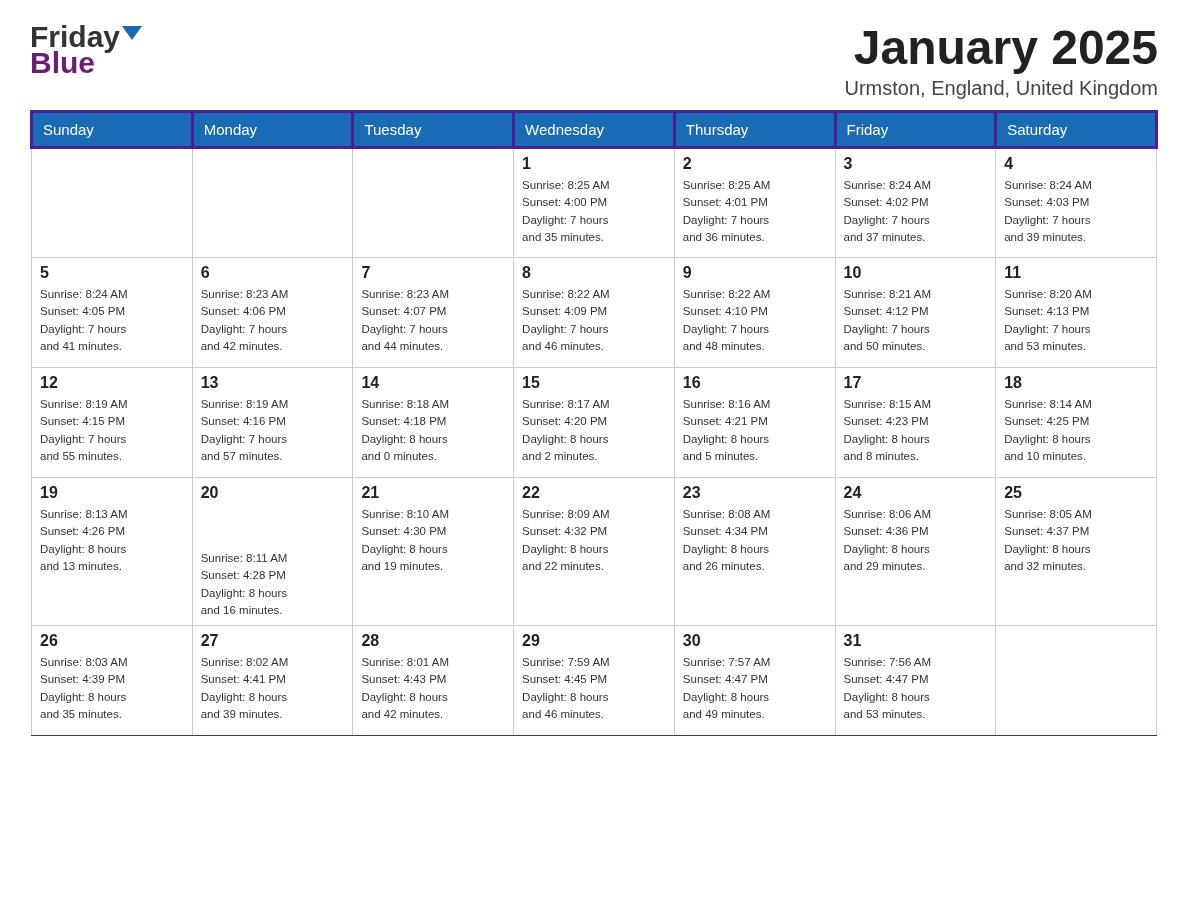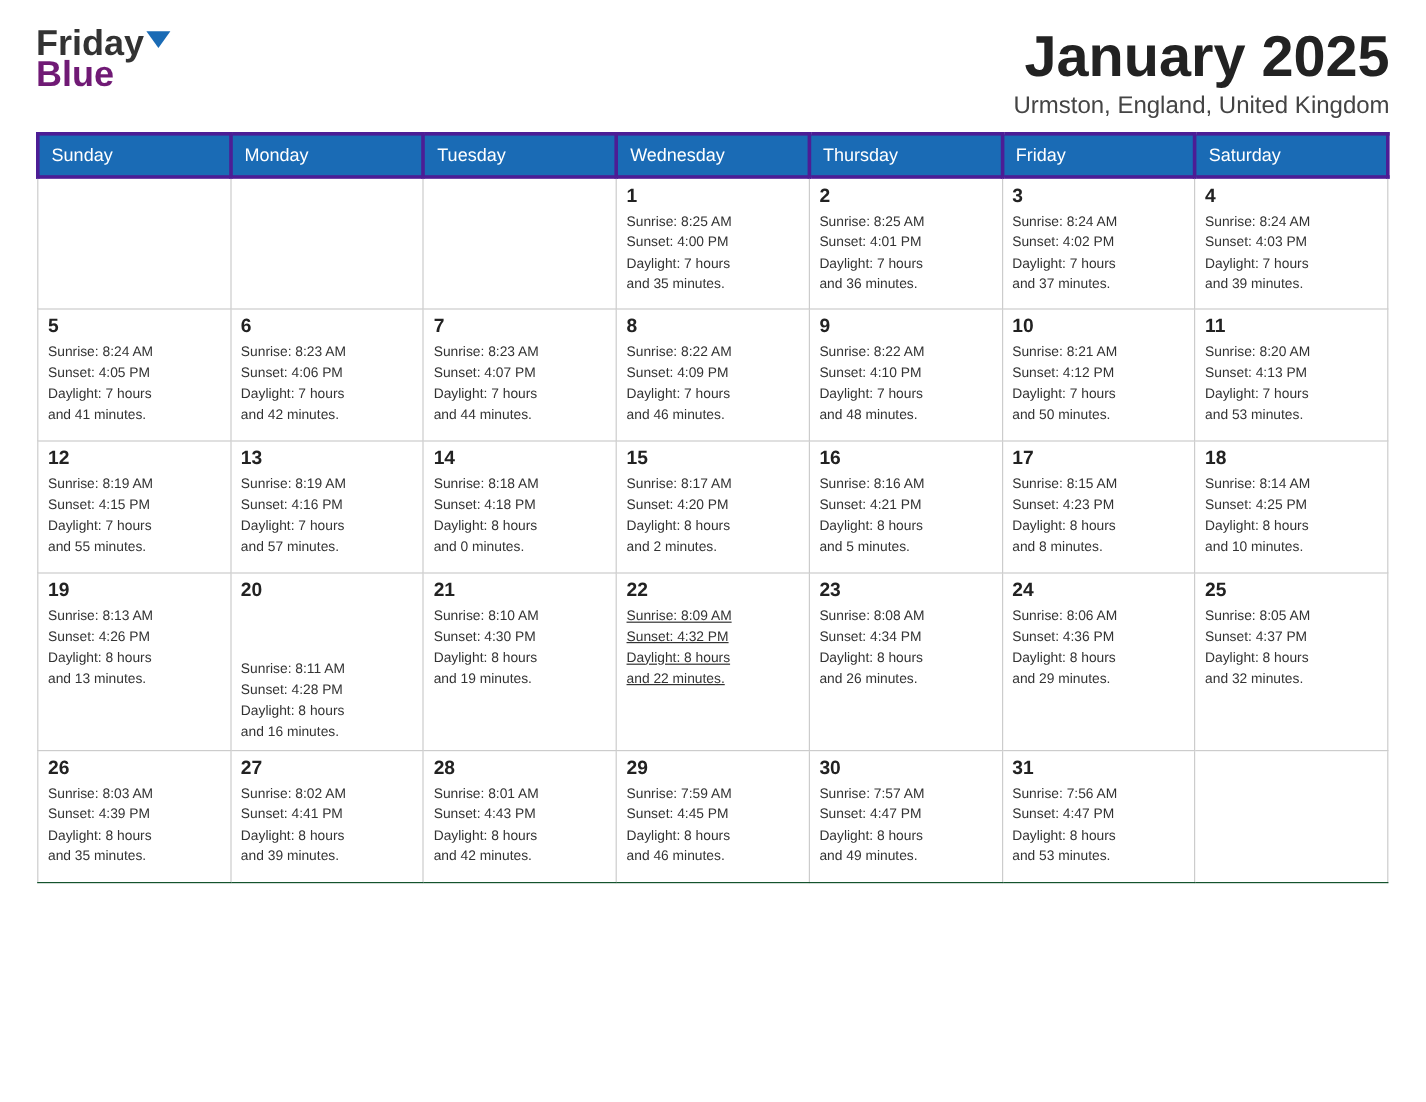--- a/index.html
+++ b/index.html
@@ -268,21 +268,21 @@
         </td>
         <td>
           <span class="day-number">21</span>
           <div class="day-info" style="white-space: pre-line;">Sunrise: 8:10 AM
 Sunset: 4:30 PM
 Daylight: 8 hours
 and 19 minutes.</div>
         </td>
         <td>
           <span class="day-number">22</span>
-          <div class="day-info" style="white-space: pre-line; text-decoration: underline;">Sunrise: 8:09 AM
+          <div class="day-info" style="white-space: pre-line;">Sunrise: 8:09 AM
 Sunset: 4:32 PM
 Daylight: 8 hours
 and 22 minutes.</div>
         </td>
         <td>
           <span class="day-number">23</span>
           <div class="day-info" style="white-space: pre-line;">Sunrise: 8:08 AM
 Sunset: 4:34 PM
 Daylight: 8 hours
 and 26 minutes.</div>

